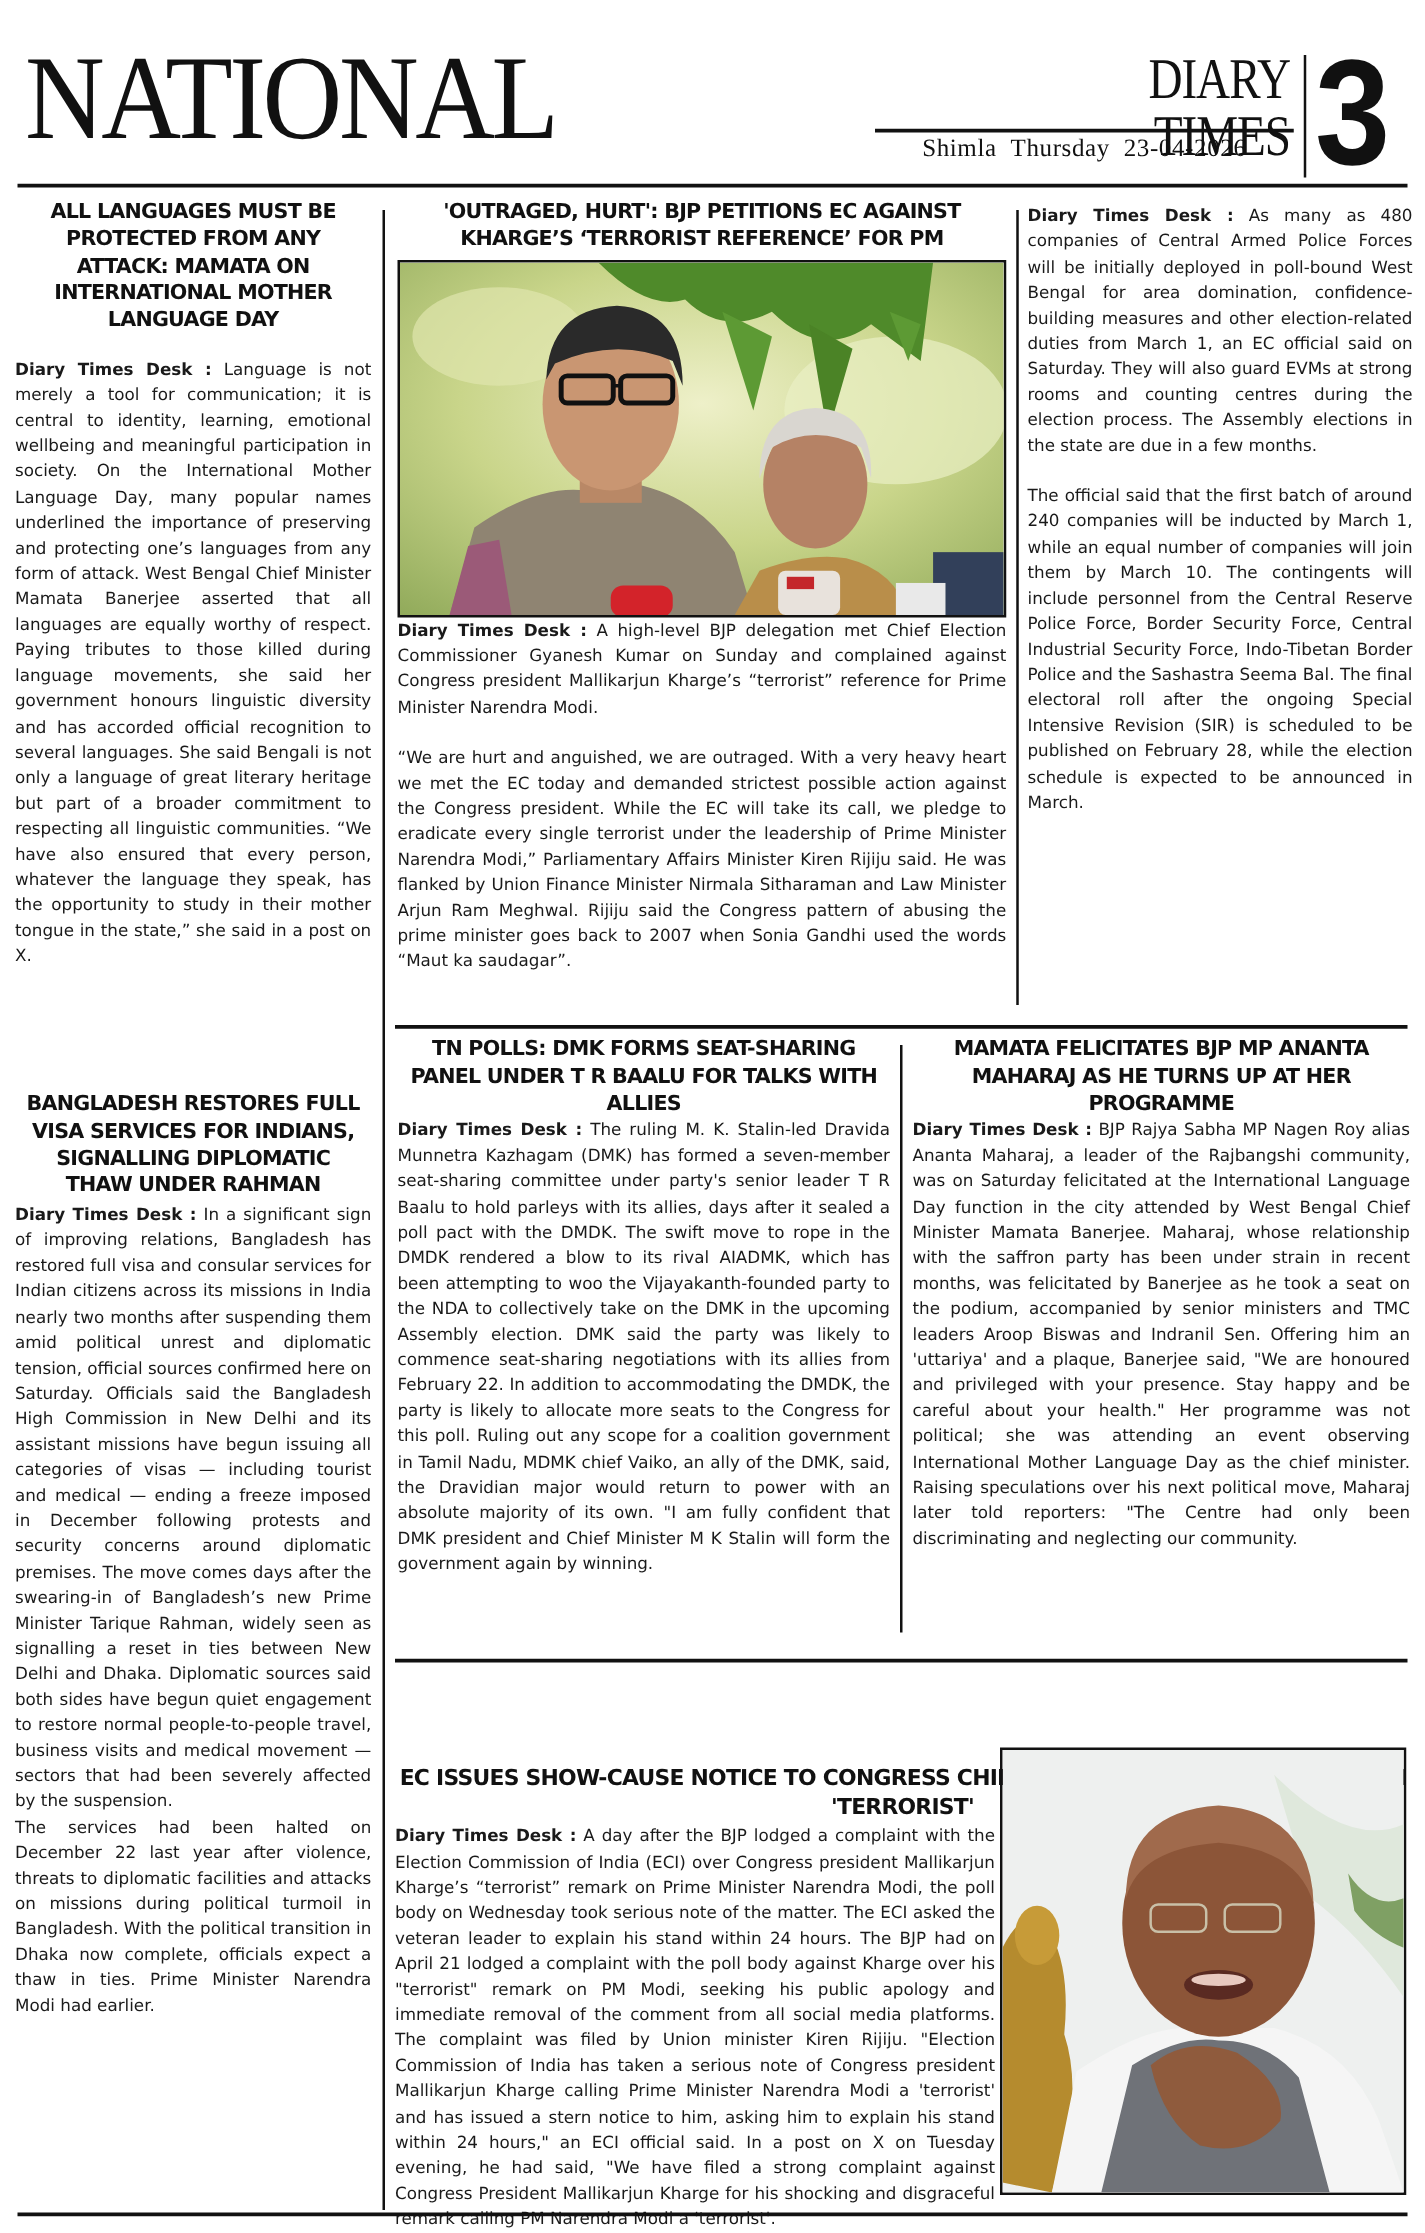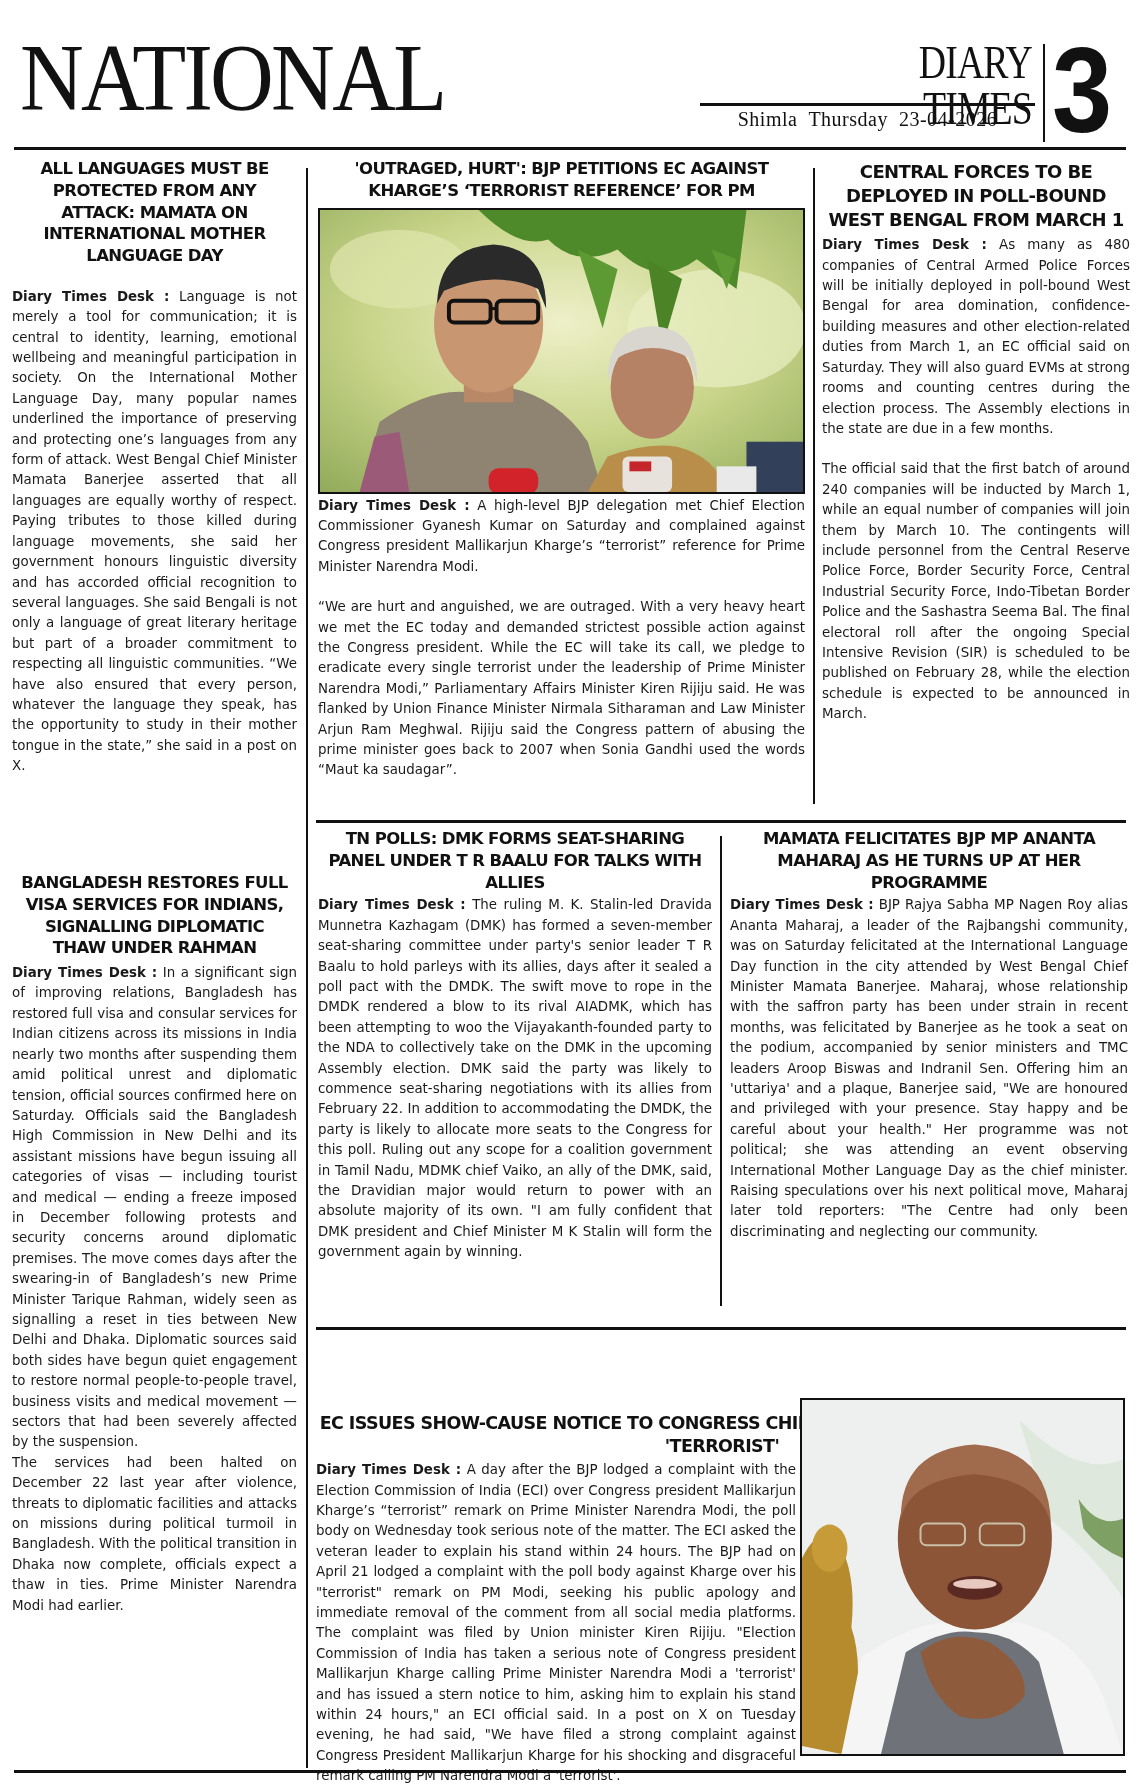--- a/index.html
+++ b/index.html
@@ -87,29 +87,28 @@
       <path d="M290 175 Q290 120 335 118 Q382 120 380 175 L372 150 Q335 130 300 150 Z" fill="#d9d6d0"></path>
 
       <rect x="170" y="262" width="50" height="26" rx="10" fill="#d3232a"></rect>
       <rect x="305" y="250" width="50" height="36" rx="6" fill="#e8e2dc"></rect>
       <rect x="312" y="255" width="22" height="10" fill="#c4262b"></rect>
       <rect x="430" y="235" width="57" height="51" fill="#32405a"></rect>
       <rect x="400" y="260" width="40" height="26" fill="#e9e9e9"></rect>
     </svg>
   </div>
   <div class="body" style="margin-top:2px;">
-    <p><span class="byline">Diary Times Desk :</span><span> A high-level BJP delegation met Chief Election Commissioner Gyanesh Kumar on Saturday and complained against Congress president Mallikarjun Kharge’s “terrorist” reference for Prime Minister Narendra Modi.</span></p>
+    <p><span class="byline">Diary Times Desk :</span><span> A high-level BJP delegation met Chief Election Commissioner Gyanesh Kumar on Sunday and complained against Congress president Mallikarjun Kharge’s “terrorist” reference for Prime Minister Narendra Modi.</span></p>
     <p style="margin-top:20px;">“We are hurt and anguished, we are outraged. With a very heavy heart we met the EC today and demanded strictest possible action against the Congress president. While the EC will take its call, we pledge to eradicate every single terrorist under the leadership of Prime Minister Narendra Modi,” Parliamentary Affairs Minister Kiren Rijiju said. He was flanked by Union Finance Minister Nirmala Sitharaman and Law Minister Arjun Ram Meghwal. Rijiju said the Congress pattern of abusing the prime minister goes back to 2007 when Sonia Gandhi used the words “Maut ka saudagar”.</p>
   </div>
 </article>
 
 <div class="vrule" style="left:813px; top:168px; height:636px;"></div>
 
 <article class="col" style="left:822px; top:160px; width:308px;">
-  <h2 class="headline" style="font-size:18px; padding:0 4px;">CENTRAL FORCES TO BE DEPLOYED IN POLL-BOUND WEST BENGAL FROM MARCH 1</h2>
   <div class="body" style="margin-top:4px;">
     <p><span class="byline">Diary Times Desk :</span><span> As many as 480 companies of Central Armed Police Forces will be initially deployed in poll-bound West Bengal for area domination, confidence-building measures and other election-related duties from March 1, an EC official said on Saturday. They will also guard EVMs at strong rooms and counting centres during the election process. The Assembly elections in the state are due in a few months.</span></p>
     <p style="margin-top:20px;">The official said that the first batch of around 240 companies will be inducted by March 1, while an equal number of companies will join them by March 10. The contingents will include personnel from the Central Reserve Police Force, Border Security Force, Central Industrial Security Force, Indo-Tibetan Border Police and the Sashastra Seema Bal. The final electoral roll after the ongoing Special Intensive Revision (SIR) is scheduled to be published on February 28, while the election schedule is expected to be announced in March.</p>
   </div>
 </article>
 
 <div class="hrule" style="left:316px; top:820px; width:810px;"></div>
 
 <article class="col" style="left:318px; top:828px; width:394px;">
   <h2 class="headline" style="font-size:16.5px; padding:0 4px;">TN POLLS: DMK FORMS SEAT-SHARING PANEL UNDER T R BAALU FOR TALKS WITH ALLIES</h2>

